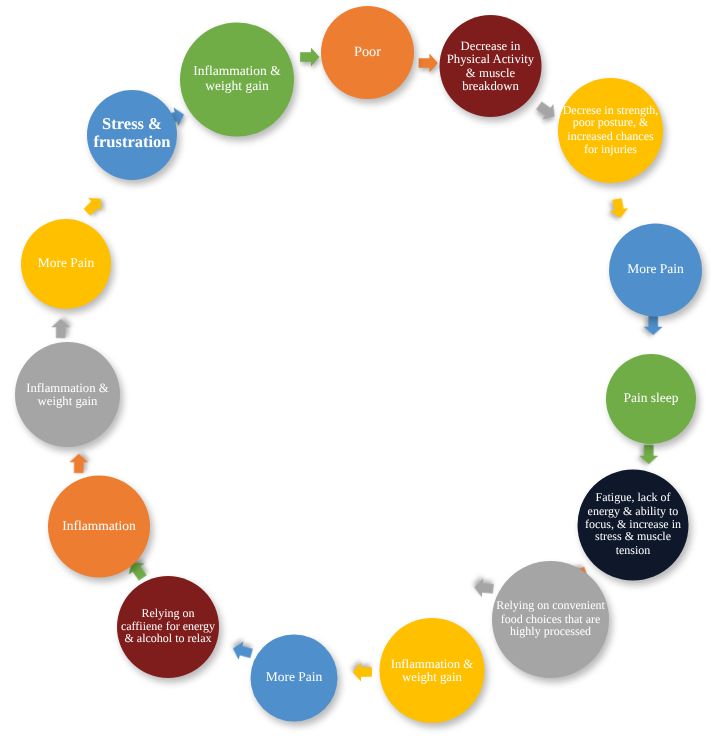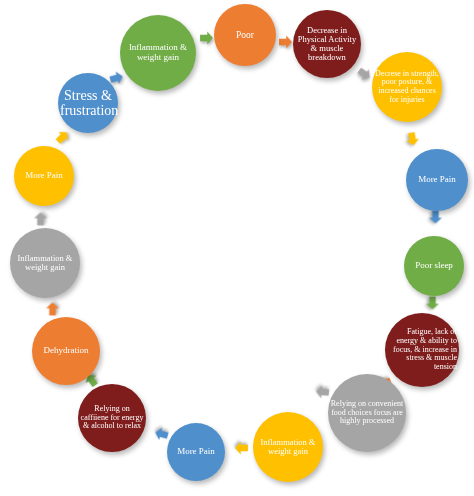--- a/index.html
+++ b/index.html
@@ -121,45 +121,45 @@
     <div class="node" style="left: 293px; top: 10px; width: 68px; height: 68px; background: #7f1d1d; font-size: 8.5px;">
       <span>Decrease in Physical Activity &amp; muscle breakdown</span>
     </div>
     <div class="node" style="left: 372px; top: 52px; width: 70px; height: 70px; background: rgb(255, 192, 0); font-size: 8px;">
       <span>Decrese in strength, poor posture, &amp; increased chances for injuries</span>
     </div>
     <div class="node" style="left: 406px; top: 149px; width: 62px; height: 62px; background: rgb(79, 143, 203); font-size: 9px;">
       <span>More Pain</span>
     </div>
     <div class="node" style="left: 404px; top: 236px; width: 60px; height: 60px; background: rgb(112, 173, 71); font-size: 9px;">
-      <span>Poor sleep</span>
+      <span>Pain sleep</span>
     </div>
-    <div class="node" style="left: 385px; top: 313px; width: 74px; height: 74px; background: #7f1d1d; font-size: 8px; text-align: right;">
+    <div class="node" style="left: 385px; top: 313px; width: 74px; height: 74px; background: #0f172a; font-size: 8px;">
       <span>Fatigue, lack of energy &amp; ability to focus, &amp; increase in stress &amp; muscle tension</span>
     </div>
     <div class="node" style="left: 328px; top: 374px; width: 78px; height: 78px; background: rgb(165, 165, 165); font-size: 8px;">
-      <span>Relying on convenient food choices focus are highly processed</span>
+      <span>Relying on convenient food choices that are highly processed</span>
     </div>
     <div class="node" style="left: 253px; top: 412px; width: 70px; height: 70px; background: rgb(255, 192, 0); font-size: 8.5px;">
       <span>Inflammation &amp; weight gain</span>
     </div>
     <div class="node" style="left: 167px; top: 423px; width: 58px; height: 58px; background: rgb(79, 143, 203); font-size: 9px;">
       <span>More Pain</span>
     </div>
     <div class="node" style="left: 78px; top: 384px; width: 68px; height: 68px; background: #7f1d1d; font-size: 8px;">
       <span>Relying on caffiiene for energy &amp; alcohol to relax</span>
     </div>
     <div class="node" style="left: 32px; top: 317px; width: 68px; height: 68px; background: rgb(237, 125, 49); font-size: 9px;">
-      <span>Dehydration</span>
+      <span>Inflammation</span>
     </div>
     <div class="node" style="left: 10px; top: 228px; width: 70px; height: 70px; background: rgb(165, 165, 165); font-size: 8.5px;">
       <span>Inflammation &amp; weight gain</span>
     </div>
     <div class="node" style="left: 14px; top: 146px; width: 60px; height: 60px; background: rgb(255, 192, 0); font-size: 9px;">
       <span>More Pain</span>
     </div>
-    <div class="node" style="left: 58px; top: 73px; width: 60px; height: 60px; background: rgb(79, 143, 203); font-size: 14px;">
+    <div class="node" style="left: 58px; top: 60px; width: 60px; height: 60px; background: rgb(79, 143, 203); font-size: 11px; font-weight: bold;">
       <span>Stress &amp; frustration</span>
     </div>
     <div class="node" style="left: 120px; top: 15px; width: 76px; height: 76px; background: rgb(112, 173, 71); font-size: 9px;">
       <span>Inflammation &amp; weight gain</span>
     </div>
   </div>
 
 </body></html>

